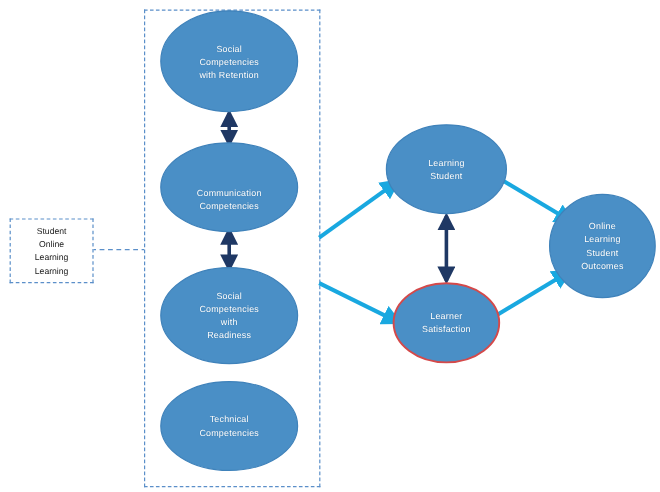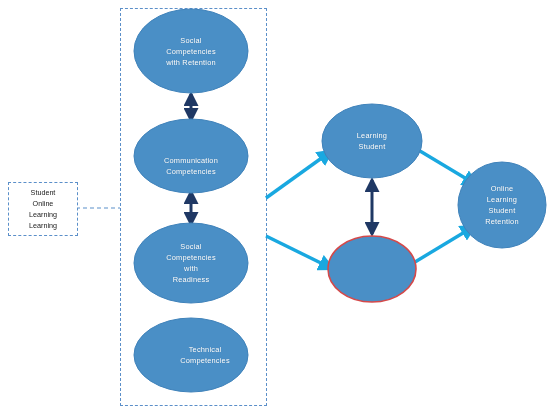--- a/index.html
+++ b/index.html
@@ -123,37 +123,43 @@
 
   <div class="node-label" style="left:134px;top:223px;width:114px;height:80px;">
     <div>
       <div>Social</div>
       <div>Competencies</div>
       <div>with</div>
       <div>Readiness</div>
     </div>
   </div>
 
-  <div class="node-label" style="left:148px;top:318px;width:114px;height:74px;">
+  <div class="node-label" style="left:134px;top:318px;width:114px;height:74px;">
     <div>
       <div>Technical</div>
       <div>Competencies</div>
     </div>
   </div>
 
   <div class="node-label" style="left:322px;top:104px;width:100px;height:74px;">
     <div>
       <div>Learning</div>
       <div>Student</div>
     </div>
   </div>
 
+  <div class="node-label" style="left:328px;top:236px;width:88px;height:66px;">
+    <div>
+      <div>Learner</div>
+      <div>Satisfaction</div>
+    </div>
+  </div>
 
   <div class="node-label" style="left:458px;top:162px;width:88px;height:86px;">
     <div>
       <div>Online</div>
       <div>Learning</div>
       <div>Student</div>
-      <div>Retention</div>
+      <div>Outcomes</div>
     </div>
   </div>
 
 </div>
 
 </body></html>

